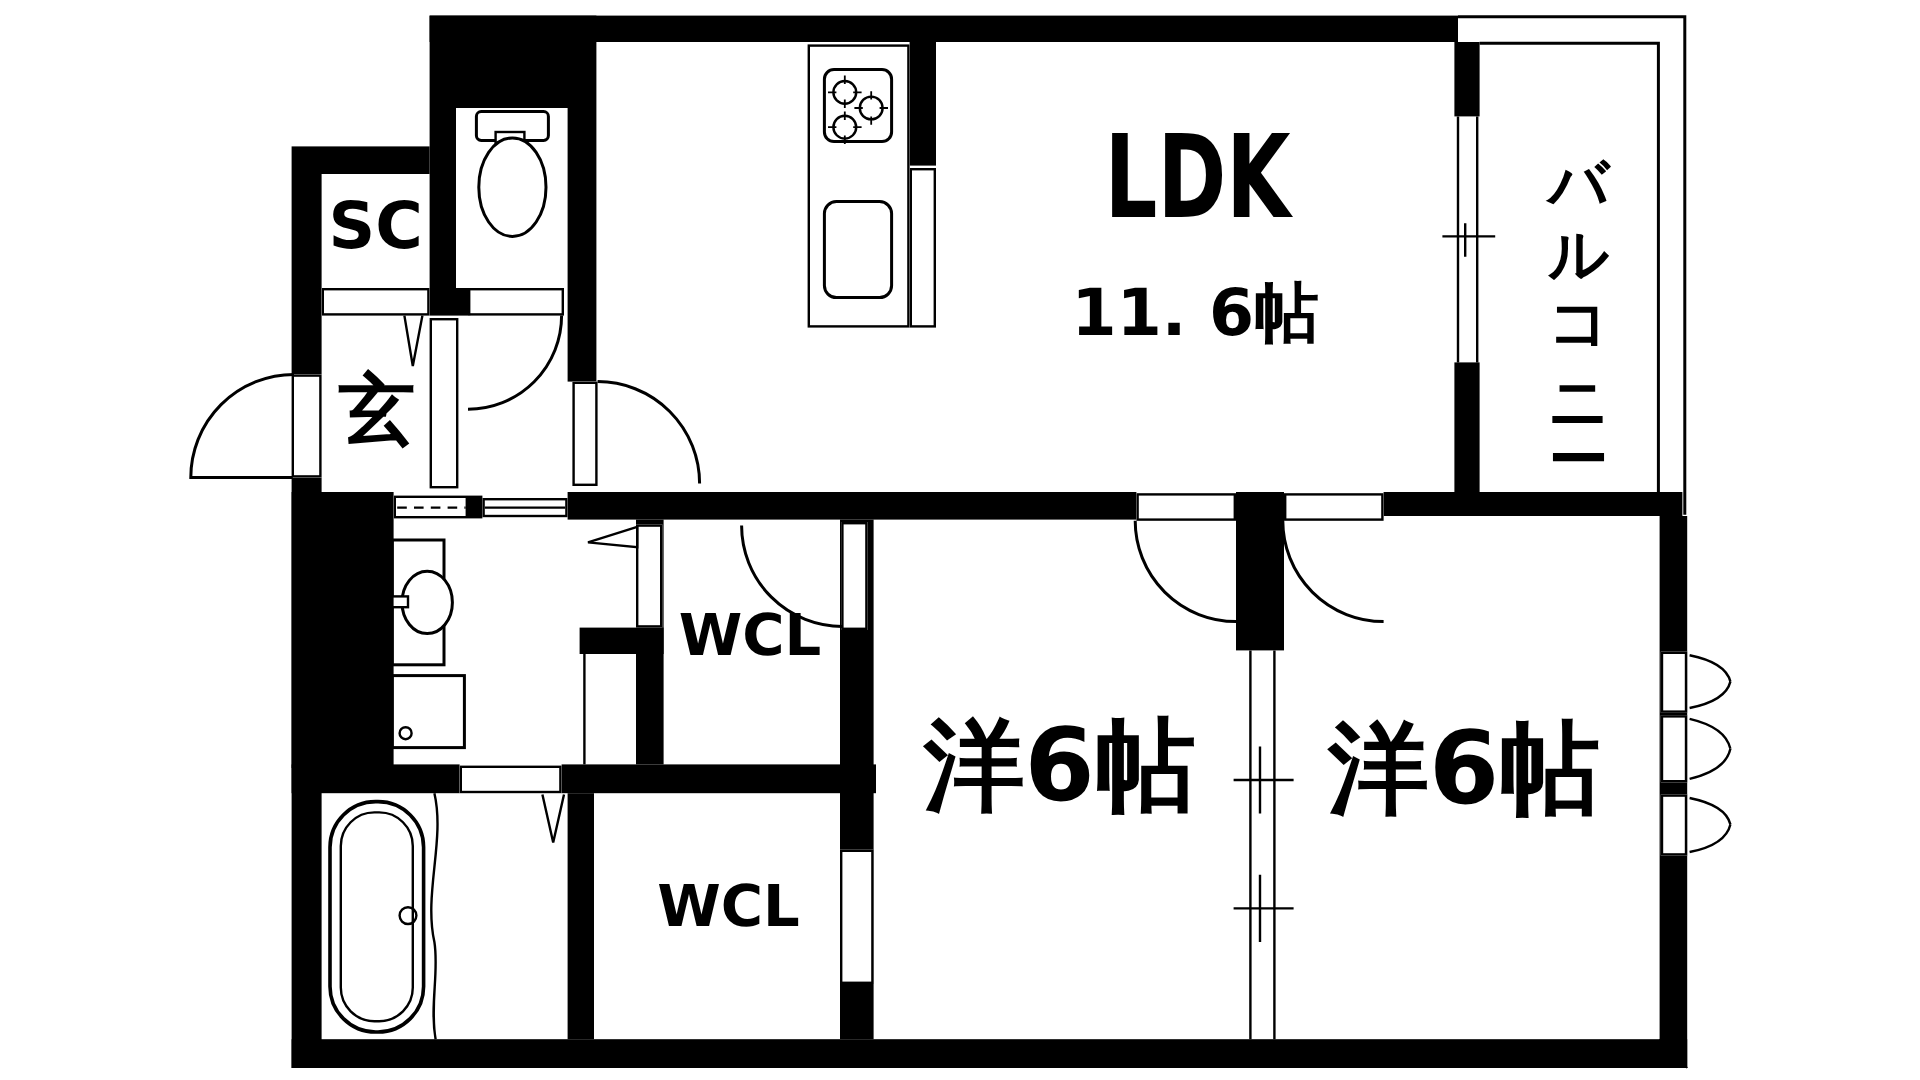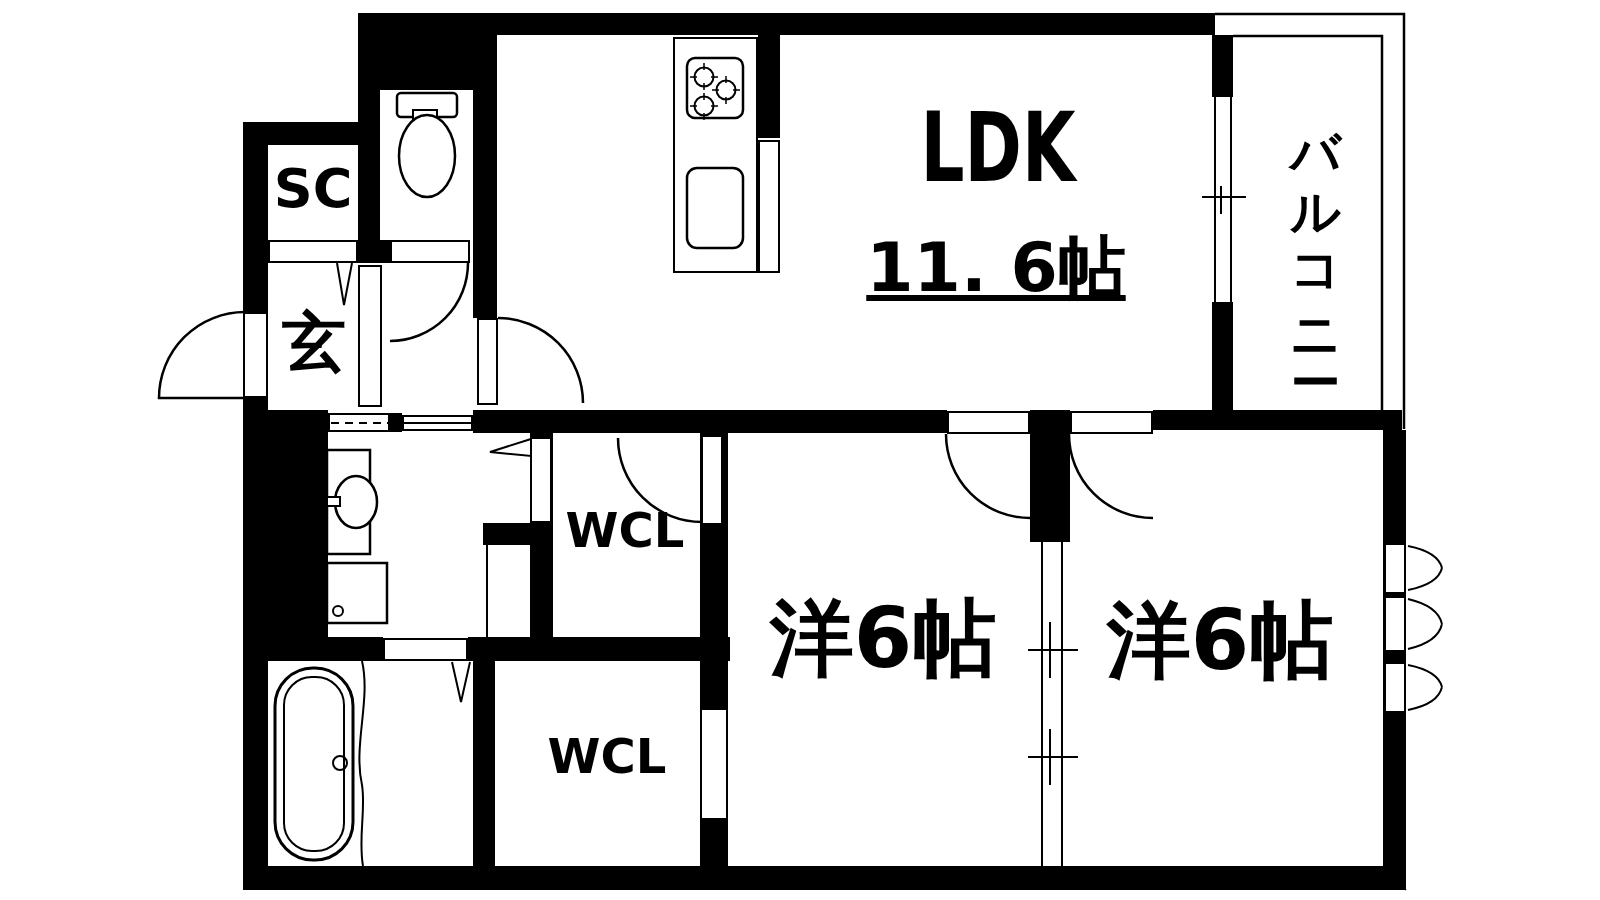--- a/index.html
+++ b/index.html
@@ -161,21 +161,21 @@
     <g>
       <rect x="687" y="168" width="56" height="80" rx="10" fill="#fff"></rect>
     </g>
 
     <g stroke-width="1.5">
       <path d="M1383,866 L1406,890"></path>
     </g>
   </svg>
 
   <div class="lbl" style="left:838px;top:100px;width:320px;font-size:96px;transform:scaleX(0.72);transform-origin:center;">LDK</div>
-  <div class="lbl" style="left:826px;top:234px;width:340px;font-size:68px;text-decoration:underline;">11. 6帖</div>
+  <div class="lbl" style="left:826px;top:234px;width:340px;font-size:54px;">11. 6帖</div>
   <div class="lbl vert" style="left:1277px;top:46px;width:64px;height:368px;font-size:50px;">バルコニー</div>
   <div class="lbl" style="left:733px;top:596px;width:300px;font-size:84px;">洋6帖</div>
   <div class="lbl" style="left:1070px;top:598px;width:300px;font-size:84px;">洋6帖</div>
   <div class="lbl" style="left:563px;top:506px;width:124px;font-size:48px;">WCL</div>
   <div class="lbl" style="left:545px;top:732px;width:124px;font-size:48px;">WCL</div>
   <div class="lbl" style="left:265px;top:162px;width:96px;font-size:54px;">SC</div>
   <div class="lbl" style="left:280px;top:310px;width:68px;font-size:64px;">玄</div>
 
 </div>
 

